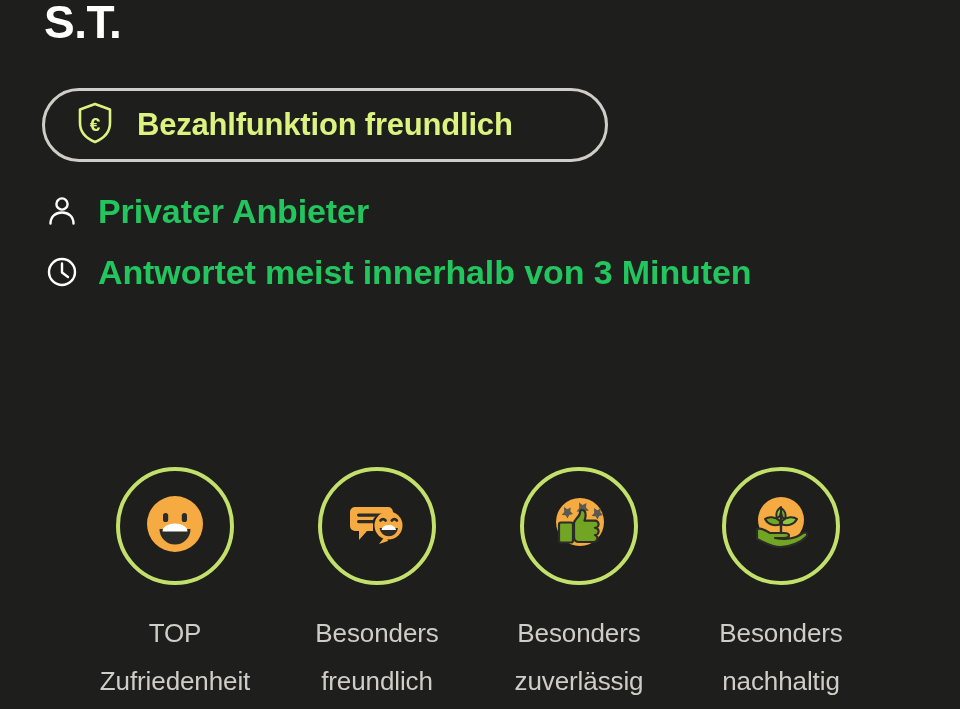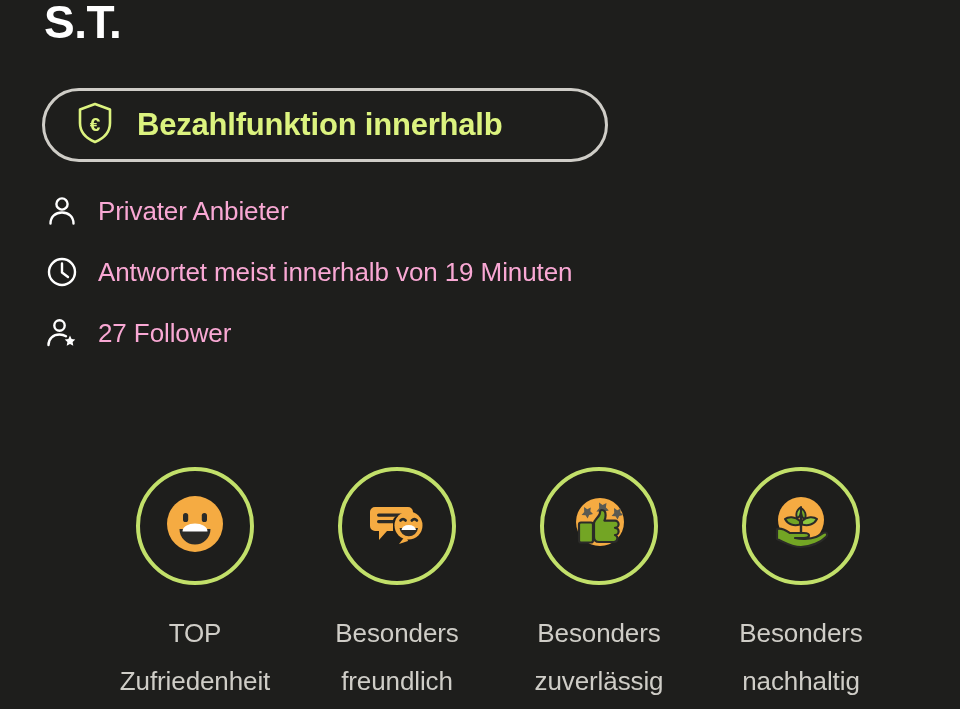--- a/index.html
+++ b/index.html
@@ -83,31 +83,32 @@
   .info-icon {
     flex: 0 0 40px;
     width: 40px;
     height: 40px;
     display: flex;
     align-items: center;
     justify-content: center;
   }
 
   .info-text {
-    font-size: 26px;
-    color: #f9a8d4;
+    font-size: 34px;
+    color: #22c55e;
     letter-spacing: -0.1px;
     white-space: nowrap;
     line-height: 1;
+    font-weight: bold;
   }
 
   
   .badge-strip {
     position: absolute;
-    left: 94px;
+    left: 74px;
     top: 467px;
     width: 808px;
     display: flex;
   }
 
   .badge {
     width: 202px;
     display: flex;
     flex-direction: column;
     align-items: center;
@@ -142,21 +143,21 @@
 
   <div class="seller-name">S.T.</div>
 
   <div class="pay-button">
     <span class="shield-icon">
       <svg width="40" height="44" viewBox="0 0 40 44" fill="none">
         <path d="M20 3 L35 8.5 V22 C35 31 28.5 37.5 20 41 C11.5 37.5 5 31 5 22 V8.5 Z" stroke="#dcf37f" stroke-width="2.6" stroke-linejoin="round" fill="none"></path>
         <text x="20" y="29.5" font-family="'Liberation Sans', sans-serif" font-size="19" font-weight="700" fill="#dcf37f" text-anchor="middle">€</text>
       </svg>
     </span>
-    <span class="pay-button-label">Bezahlfunktion innerhalb</span>
+    <span class="pay-button-label">Bezahlfunktion freundlich</span>
   </div>
 
   <div class="info-list">
 
     <div class="info-row">
       <span class="info-icon">
         <svg width="34" height="34" viewBox="0 0 34 34" fill="none">
           <circle cx="17" cy="10" r="5.6" stroke="#ffffff" stroke-width="2.4"></circle>
           <path d="M5.5 29.5 C5.5 22.5 10.6 18.5 17 18.5 C23.4 18.5 28.5 22.5 28.5 29.5" stroke="#ffffff" stroke-width="2.4" stroke-linecap="round"></path>
         </svg>
@@ -165,33 +166,23 @@
     </div>
 
 
     <div class="info-row">
       <span class="info-icon">
         <svg width="34" height="34" viewBox="0 0 34 34" fill="none">
           <circle cx="17" cy="17" r="13" stroke="#ffffff" stroke-width="2.4"></circle>
           <path d="M17 8.5 V17.5 L23 22" stroke="#ffffff" stroke-width="2.4" stroke-linecap="round" stroke-linejoin="round"></path>
         </svg>
       </span>
-      <span class="info-text">Antwortet meist innerhalb von 19 Minuten</span>
-    </div>
-
-    <div class="info-row">
-      <span class="info-icon">
-        <svg width="34" height="34" viewBox="0 0 34 34" fill="none">
-          <circle cx="14.5" cy="9.5" r="5.2" stroke="#ffffff" stroke-width="2.4"></circle>
-          <path d="M3.5 29 C3.5 22.5 8.3 18.5 14.5 18.5 C17 18.5 19.2 19.1 21 20.2" stroke="#ffffff" stroke-width="2.4" stroke-linecap="round"></path>
-          <path d="M25 19.5 L26.6 22.9 L30.3 23.4 L27.6 26 L28.3 29.7 L25 27.9 L21.7 29.7 L22.4 26 L19.7 23.4 L23.4 22.9 Z" fill="#ffffff"></path>
-        </svg>
-      </span>
-      <span class="info-text">27 Follower</span>
-    </div>
+      <span class="info-text">Antwortet meist innerhalb von 3 Minuten</span>
+    </div>
+
 
   </div>
 
   <div class="badge-strip">
 
     <div class="badge">
       <div class="badge-ring">
         <span>
           <svg width="74" height="74" viewBox="0 0 74 74">
             <circle cx="37" cy="37" r="28" fill="#f5ab42"></circle>

